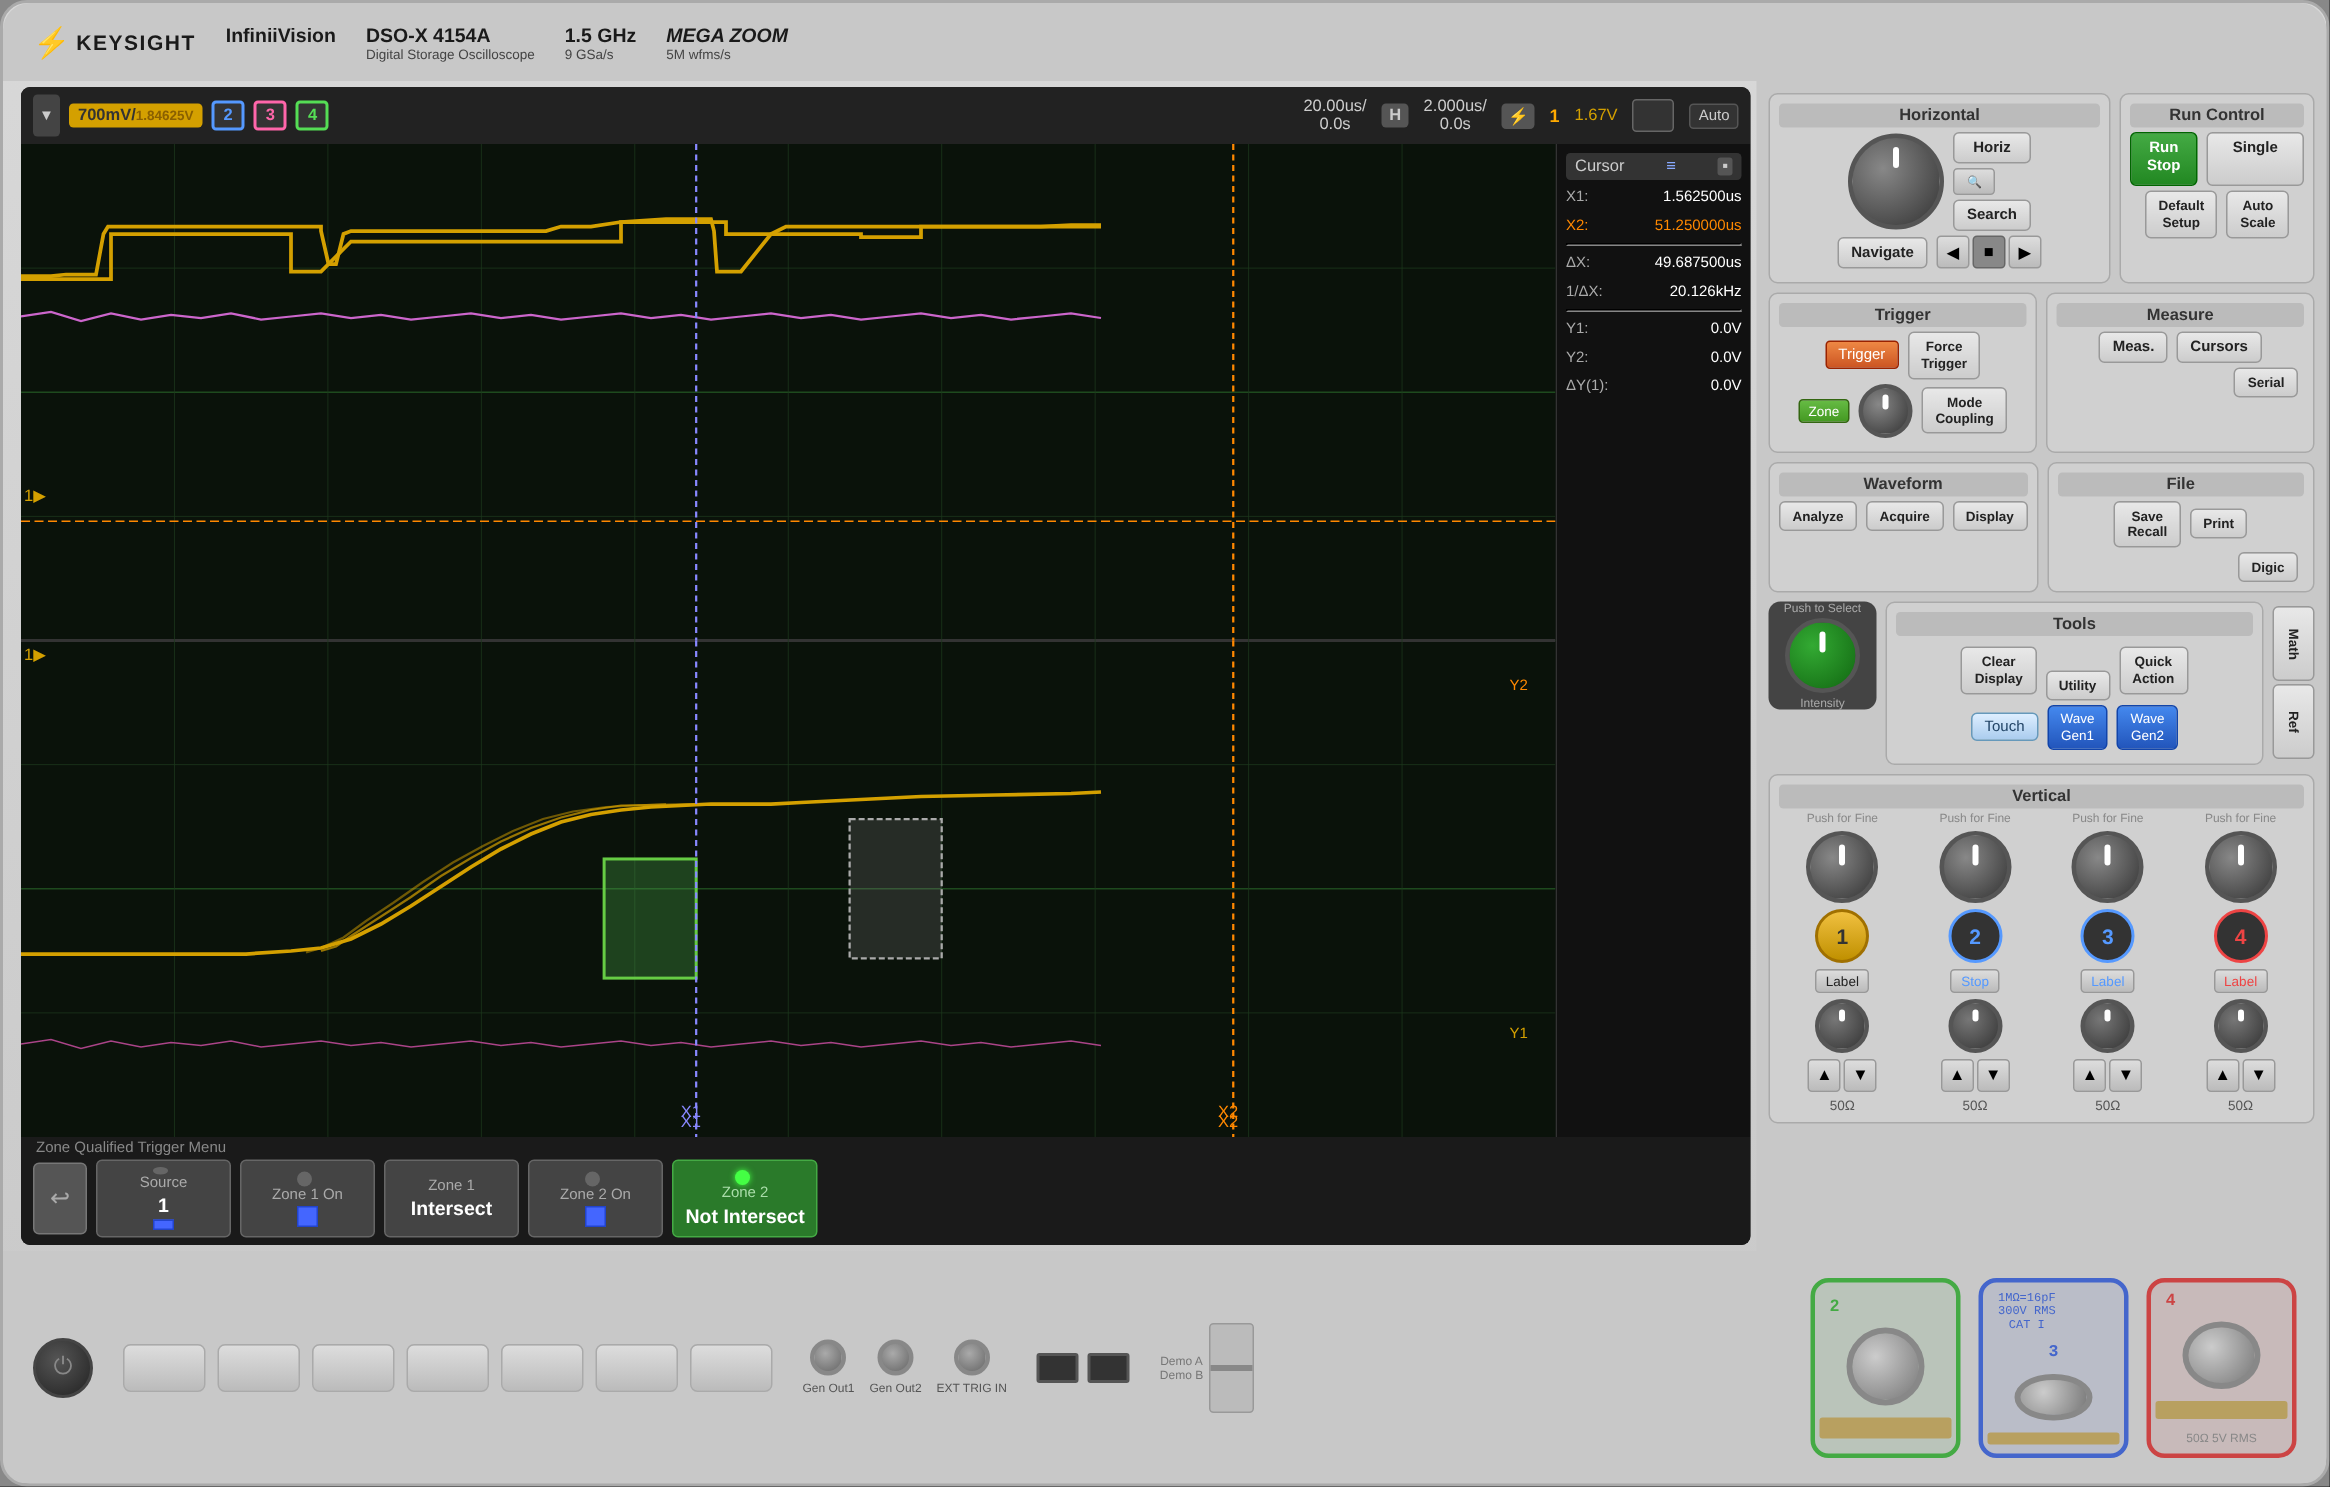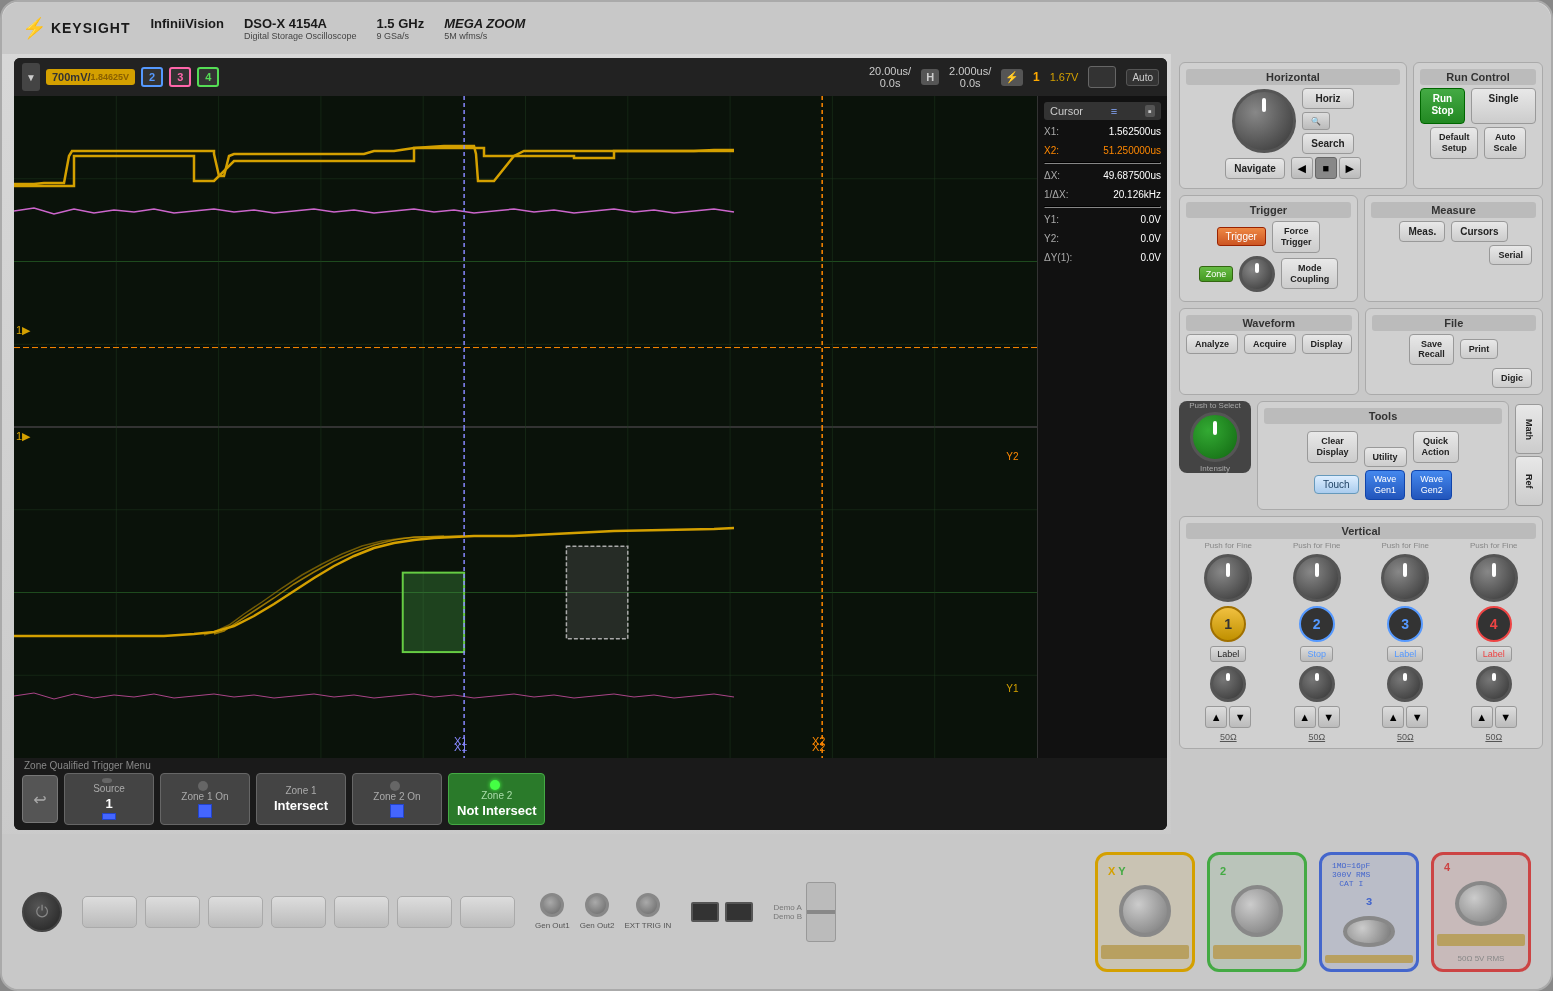--- a/index.html
+++ b/index.html
@@ -367,21 +367,20 @@
       font-size: 9px;
       padding: 2px 6px;
       cursor: pointer;
       color: #222;
     }
 
     .omega-label {
       font-size: 9px;
       color: #555;
       text-align: right;
-      text-decoration: underline;
     }
 
     
     .bottom-controls {
       height: 155px;
       background: #c8c8c8;
       display: flex;
       align-items: center;
       padding: 8px 20px;
       gap: 20px;
@@ -1010,25 +1009,20 @@
 
     <div style="display:flex;align-items:center;gap:4px;">
       <div style="font-size:8px;color:#777;text-align:center;">Demo A<br>Demo B</div>
       <div style="width:30px;height:60px;background:#bbb;border:1px solid #999;border-radius:3px;position:relative;">
         <div style="position:absolute;top:50%;left:0;right:0;height:4px;background:#888;transform:translateY(-50%);"></div>
       </div>
     </div>
 
     <div class="ch-connectors">
 
-      <div class="ch-connector-box ch-conn-1">
-        <div style="font-size:11px;font-weight:bold;color:#d4a000;align-self:flex-start;padding-left:4px;">X  <span style="color:#44aa44;">Y</span></div>
-        <div class="large-bnc"></div>
-        <div style="width:88px;height:14px;background:#b8a060;border-radius:2px;"></div>
-      </div>
 
       <div class="ch-connector-box ch-conn-2">
         <div style="font-size:11px;font-weight:bold;color:#44aa44;align-self:flex-start;padding-left:4px;">2</div>
         <div class="large-bnc"></div>
         <div style="width:88px;height:14px;background:#b8a060;border-radius:2px;"></div>
       </div>
 
       <div class="ch-connector-box ch-conn-3">
         <div style="font-size:8px;color:#4466cc;align-self:flex-start;padding-left:4px;text-align:center;">1MΩ=16pF<br>300V RMS<br>CAT I</div>
         <div style="font-size:11px;font-weight:bold;color:#4466cc;">3</div>

